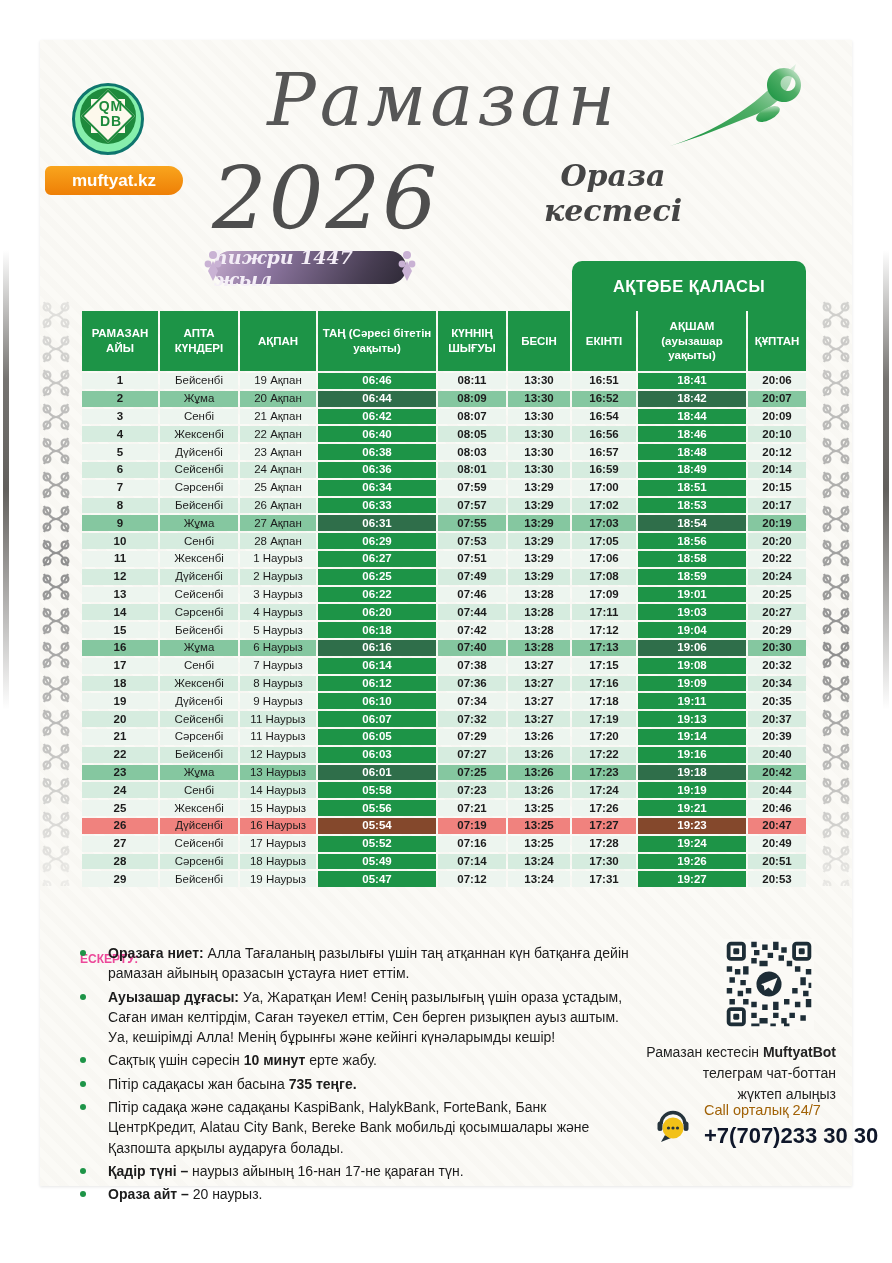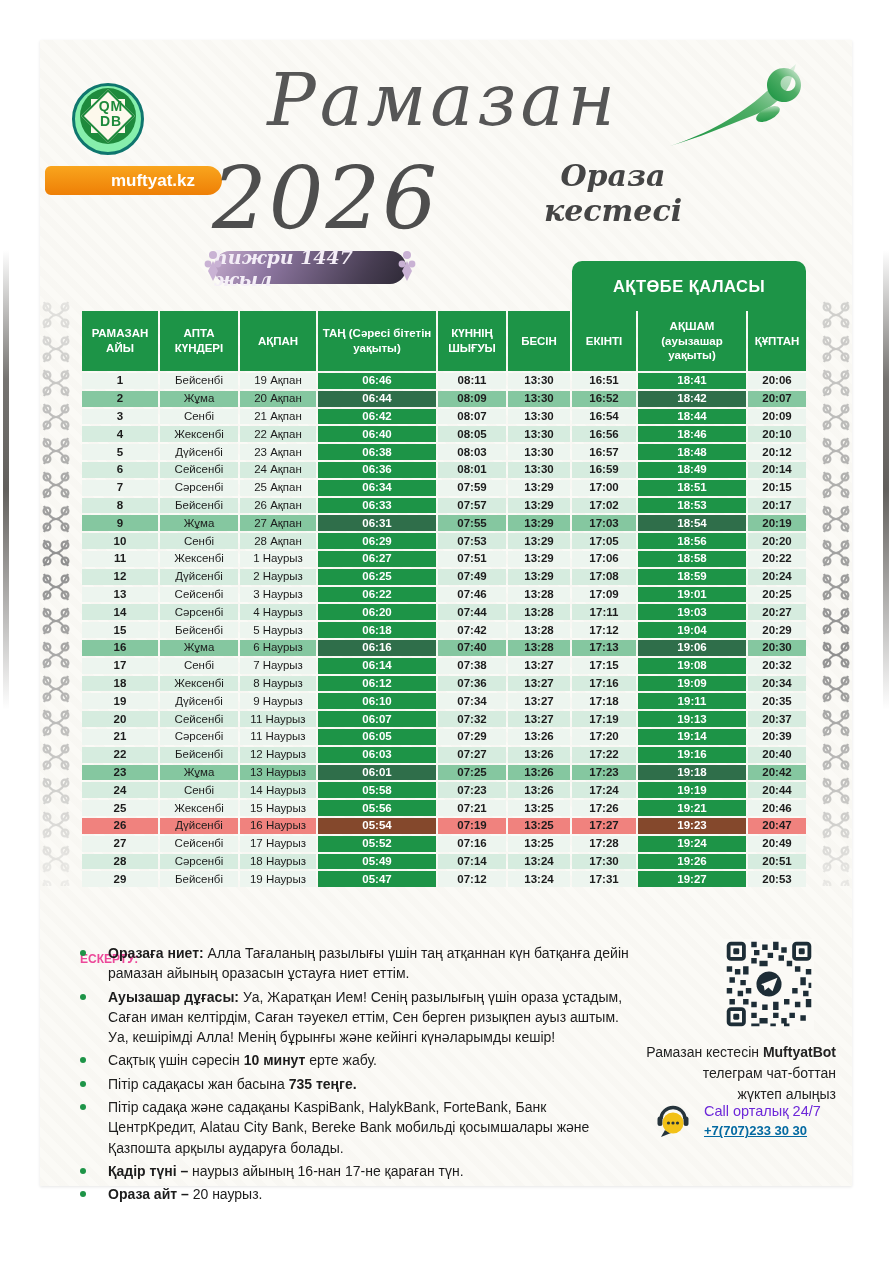--- a/index.html
+++ b/index.html
@@ -16,21 +16,21 @@
   
   .logo{position:absolute;left:72px;top:83px;width:72px;height:72px;border-radius:50%;
         background:#86efac;border:3px solid #0f766e;box-sizing:border-box;}
   .logo .disc{position:absolute;left:5px;top:2px;width:56px;height:56px;border-radius:50%;background:#1e8a3c;}
   .logo .star{position:absolute;left:14px;top:11px;width:38px;height:38px;background:#fdf9ec;border:2px solid #1e8a3c;box-sizing:border-box;}
   .logo .star.rot{transform:rotate(45deg);}
   .logo .lt{position:absolute;left:0;top:13px;width:72px;text-align:center;color:#1e8a3c;
             font-weight:bold;font-size:14px;line-height:15px;letter-spacing:1px;z-index:3;}
   .site-badge{position:absolute;left:45px;top:166px;width:138px;height:29px;border-radius:6px 15px 15px 6px;
         background:linear-gradient(180deg,#f9a51d,#ee7f06);display:flex;align-items:center;justify-content:center;
-        color:#fff;font-weight:bold;font-size:17px;padding-left:39px;}
+        color:#fff;font-weight:bold;font-size:17px;}
   .title-script{position:absolute;left:228px;top:58px;width:430px;text-align:center;
         font-family:"DejaVu Serif",serif;font-style:italic;font-size:72px;color:#565656;letter-spacing:4px;}
   .title-year{position:absolute;left:212px;top:148px;width:220px;text-align:center;
         font-family:"DejaVu Serif",serif;font-style:italic;font-size:86px;color:#4e4e4e;letter-spacing:2px;}
   .title-sub{position:absolute;left:498px;top:158px;width:230px;text-align:center;
         font-family:"DejaVu Serif",serif;font-style:italic;font-weight:bold;font-size:30px;color:#454545;}
   .hijri{position:absolute;left:214px;top:251px;width:192px;height:33px;border-radius:16px;
         background:linear-gradient(120deg,#c3aacb,#8d76a0 30%,#473d52 78%,#2e2936);
         display:flex;align-items:center;justify-content:center;color:#f4eef7;
         font-family:"DejaVu Serif",serif;font-style:italic;font-weight:bold;font-size:19px;}
@@ -66,22 +66,22 @@
   .note{display:flex;gap:22px;margin-bottom:3px;font-size:14px;line-height:1.45;color:#1d1d1d;}
   .note.gap{}
   .dot{flex:0 0 auto;width:6px;height:6px;border-radius:50%;background:#1d9447;margin-top:7px;}
   .note b{font-weight:bold;}
 
   
   .qr{position:absolute;left:724px;top:939px;}
   .qr-caption{position:absolute;left:620px;top:1042px;width:216px;text-align:right;
       font-size:14px;line-height:1.5;color:#222;}
   .call{position:absolute;left:652px;top:1100px;display:flex;align-items:center;gap:10px;}
-  .call-label{color:#6d28d9;font-size:14.5px;line-height:1.45;}
-  .call-phone{color:#0369a1;font-weight:bold;font-size:13px;line-height:1.4;text-decoration:underline;}
+  .call-label{color:#a16207;font-size:14.5px;line-height:1.45;}
+  .call-phone{color:#0f172a;font-weight:bold;font-size:22px;line-height:1.4;}
 </style>
 </head>
 <body>
 
 <div class="page"></div>
 <div class="edge left"></div>
 <div class="edge right"></div>
 
 <div class="logo">
   <div class="disc"></div>

